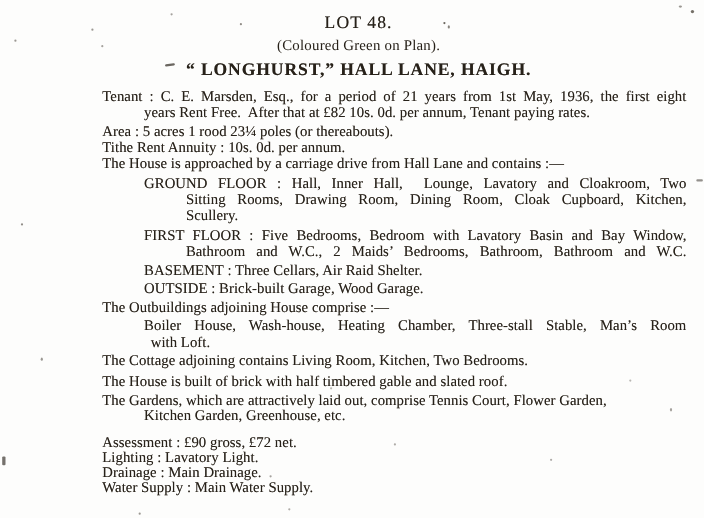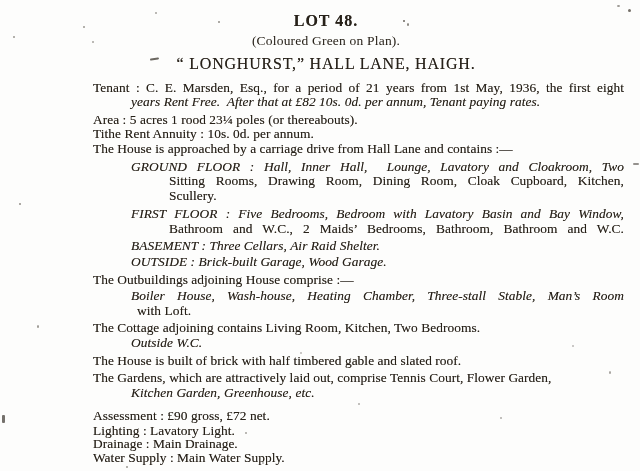--- a/index.html
+++ b/index.html
@@ -21,54 +21,54 @@
     box-sizing:border-box;
   }
   
   .hdr{
     box-sizing:border-box;
     padding:10px 12px 0 24px;  
     text-align:center;
   }
   .lot{
     font-size:16px;
-    font-weight:bold;
+    font-weight:normal;
     letter-spacing:1px;
     line-height:18px;
     margin-top:2px;
     text-shadow:0 0 .5px rgba(39,33,25,.55);
   }
   .plan{
     font-size:13.5px;
     line-height:16px;
     margin-top:3px;
     letter-spacing:.2px;
   }
   .title{
     font-size:16px;
-    font-weight:normal;
+    font-weight:bold;
     letter-spacing:.8px;
     line-height:18px;
     margin-top:6px;
     text-shadow:0 0 .5px rgba(39,33,25,.55);
   }
   
   .body{
     box-sizing:border-box;
     padding:8px 16px 0 93px;
   }
   .ln{
     font-size:13.4px;
     line-height:14.4px;
     white-space:pre-wrap;
     letter-spacing:.05px;
     text-shadow:0 0 .4px rgba(39,33,25,.45);
   }
   .tight{line-height:13.6px;}
-  .i1{margin-left:38px;font-style:italic;}
+  .i1{margin-left:38px;}
   .i2{margin-left:76px;}
   .iloft{margin-left:44px;}
   .just{
     text-align:justify;
     text-align-last:justify;
   }
   .g2{margin-top:2px;}
   .g3{margin-top:3px;}
   .g4{margin-top:4px;}
   .g9{margin-top:9px;}
@@ -105,21 +105,20 @@
     <div class="ln i2 just">Sitting Rooms, Drawing Room, Dining Room, Cloak Cupboard, Kitchen,</div>
     <div class="ln i2">Scullery.</div>
     <div class="ln i1 just g4">FIRST FLOOR : Five Bedrooms, Bedroom with Lavatory Basin and Bay Window,</div>
     <div class="ln i2 just">Bathroom and W.C., 2 Maids’ Bedrooms, Bathroom, Bathroom and W.C.</div>
     <div class="ln i1 g3">BASEMENT : Three Cellars, Air Raid Shelter.</div>
     <div class="ln i1 g2">OUTSIDE : Brick-built Garage, Wood Garage.</div>
     <div class="ln g3">The Outbuildings adjoining House comprise :—</div>
     <div class="ln i1 just g2">Boiler House, Wash-house, Heating Chamber, Three-stall Stable, Man’s Room</div>
     <div class="ln iloft">with Loft.</div>
     <div class="ln g3">The Cottage adjoining contains Living Room, Kitchen, Two Bedrooms.</div>
-    <div class="ln i1">Outside W.C.</div>
     <div class="ln g4">The House is built of brick with half timbered gable and slated roof.</div>
     <div class="ln g3">The Gardens, which are attractively laid out, comprise Tennis Court, Flower Garden,</div>
     <div class="ln i1">Kitchen Garden, Greenhouse, etc.</div>
     <div class="ln g9">Assessment : £90 gross, £72 net.</div>
     <div class="ln tight">Lighting : Lavatory Light.</div>
     <div class="ln tight">Drainage : Main Drainage.</div>
     <div class="ln tight">Water Supply : Main Water Supply.</div>
   </div>
 
   <div class="speck" style="left:628px;top:9px;width:3px;height:3px;opacity:.7"></div>

